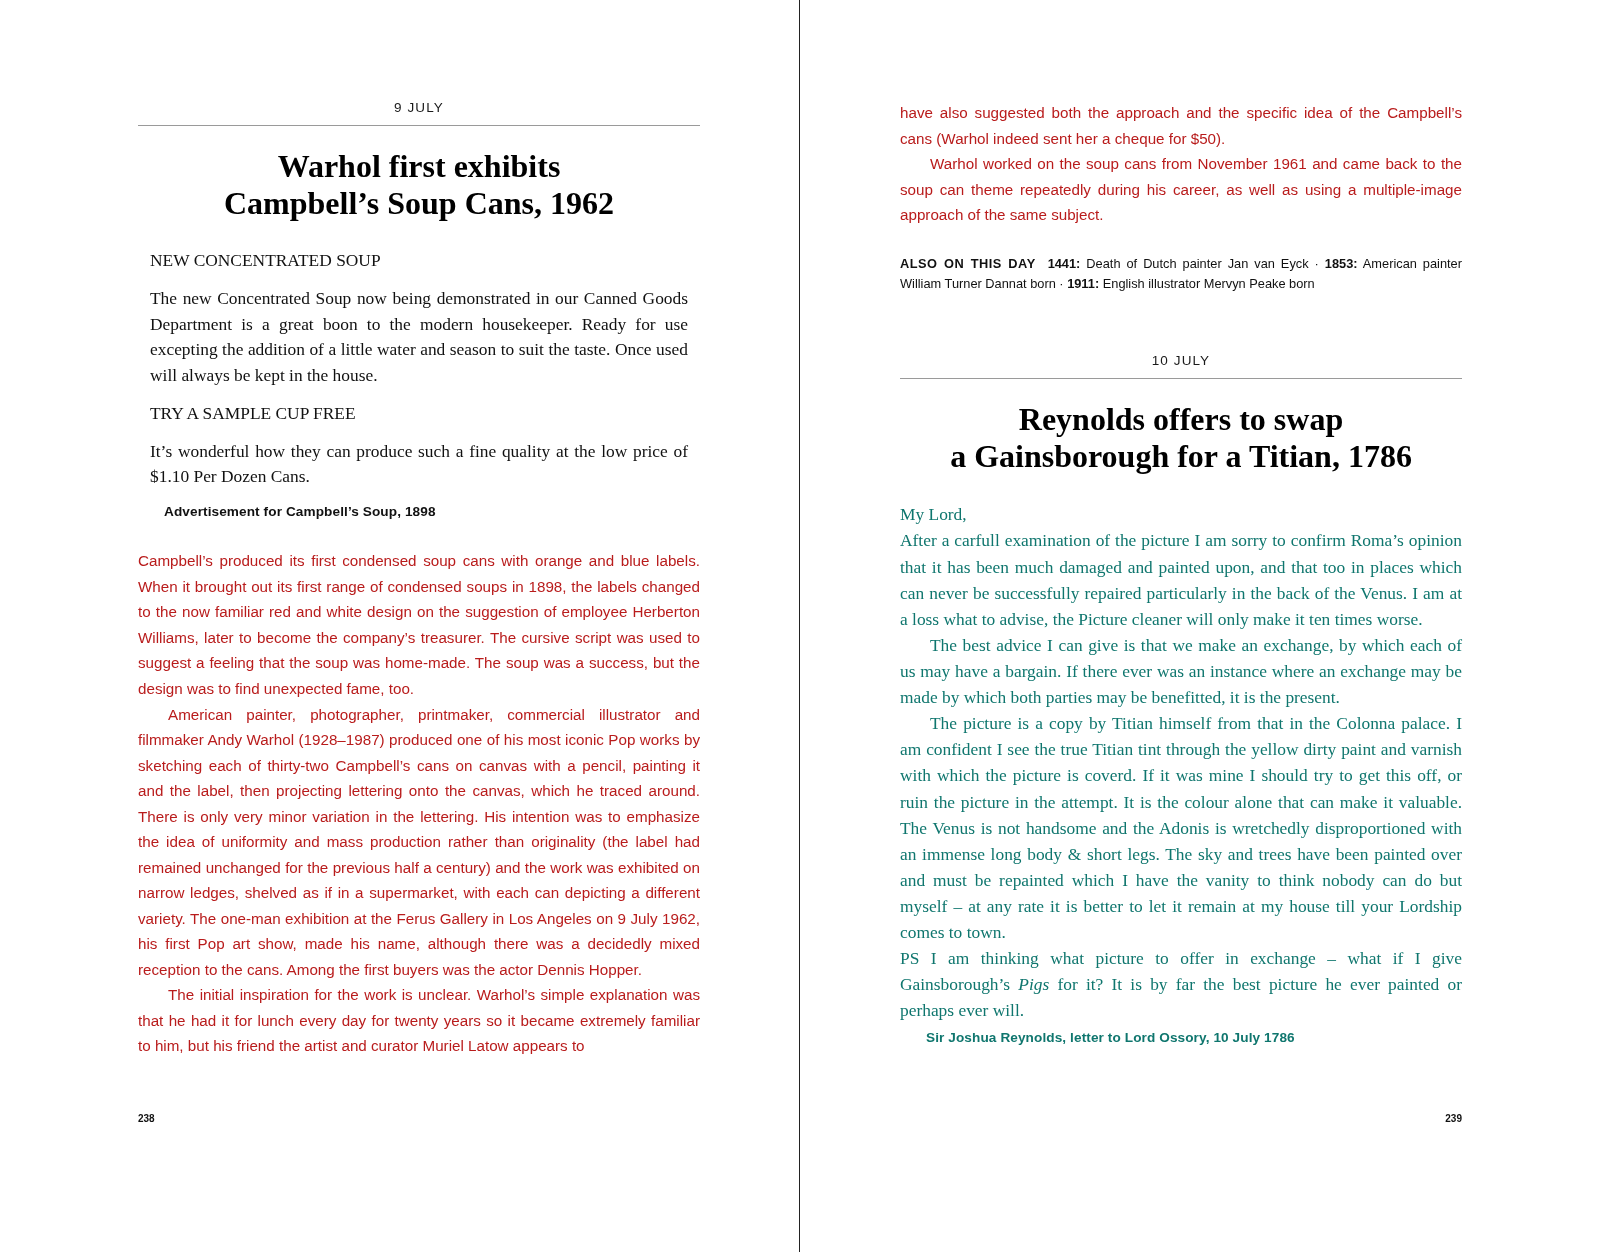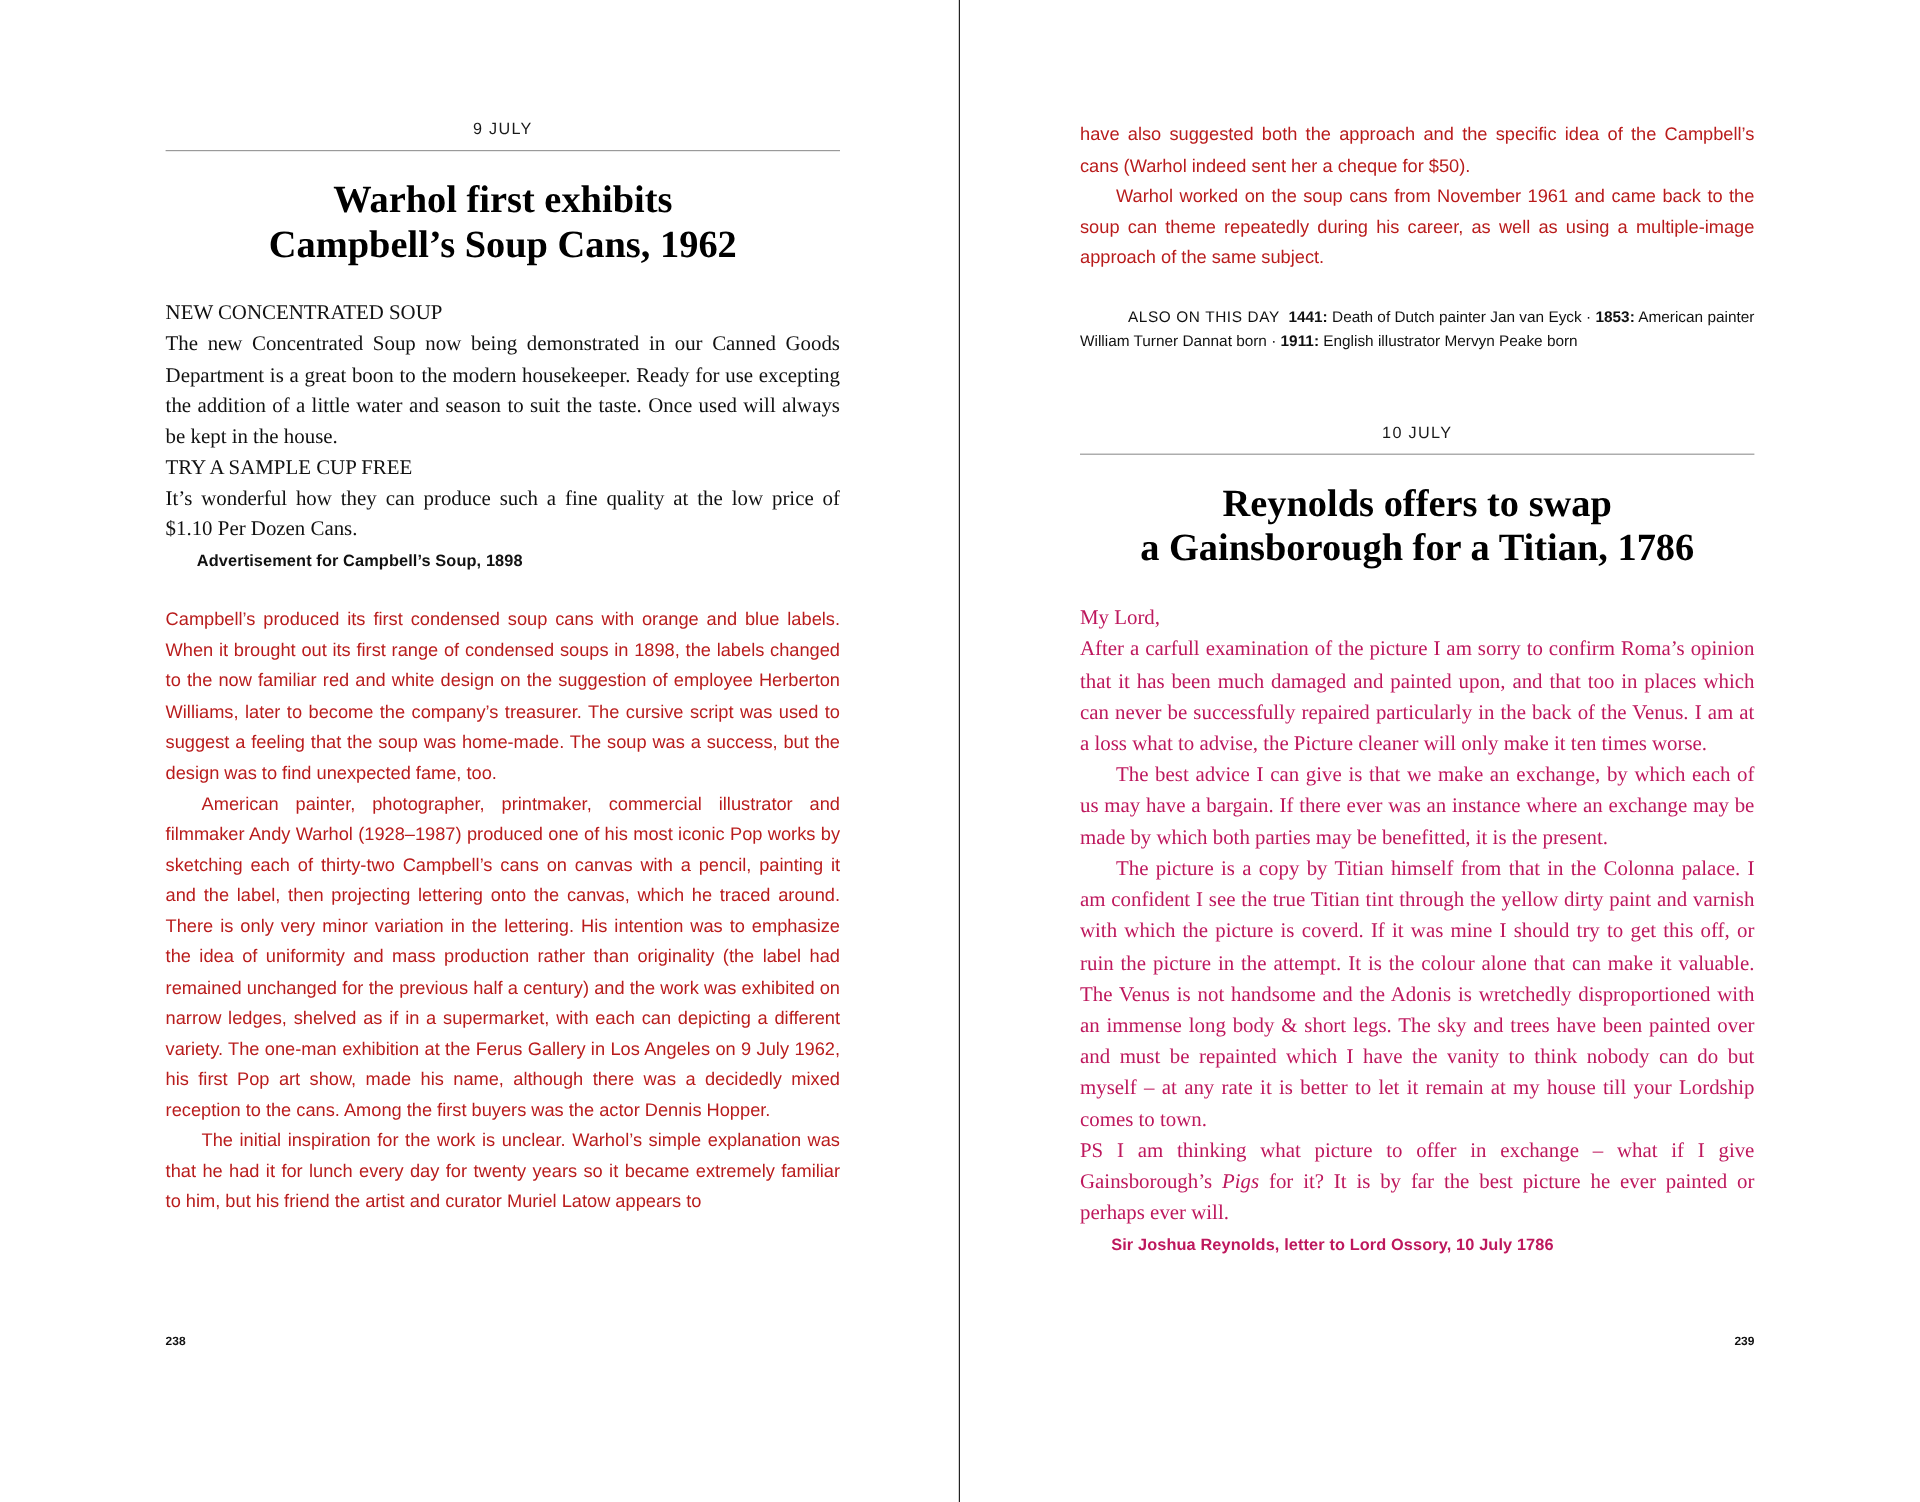--- a/index.html
+++ b/index.html
@@ -75,21 +75,21 @@
   
   .quote-block {
     font-family: "Liberation Serif", serif;
     font-size: 17.4px;
     line-height: 1.48;
     color: #111;
     margin: 0 0 26px 0;
     text-align: justify;
   }
   .quote-block p {
-    margin: 0;
+    margin: 12px;
     font-family: Liberation Serif, serif;
   }
   .attrib {
     font-family: "Liberation Sans", sans-serif;
     font-weight: 700;
     font-size: 13.6px;
     margin-top: 4px;
     padding-left: 26px;
     letter-spacing: 0.1px;
   }
@@ -108,44 +108,43 @@
   .body-sans p.indent {
     text-indent: 30px;
   }
 
   
   .body-serif {
     font-family: "Liberation Serif", serif;
     font-size: 17.4px;
     line-height: 1.5;
     text-align: justify;
-    color: #be185d;
+    color: #0f766e;
   }
   .body-serif p {
     margin: 0;
   }
   .body-serif p.indent {
     text-indent: 30px;
   }
 
   .also-on {
     font-family: "Liberation Sans", sans-serif;
     font-size: 12.8px;
     line-height: 1.62;
     text-align: justify;
     margin-top: 26px;
     color: #111;
   }
   .also-on b {
     font-weight: 700;
   }
   .also-label {
-    font-weight: 400;
+    font-weight: 700;
     letter-spacing: 0.5px;
-    margin-left: 40px;
   }
 
   .folio {
     position: absolute;
     bottom: 128px;
     font-family: "Liberation Sans", sans-serif;
     font-weight: 700;
     font-size: 10px;
     color: #111;
   }

